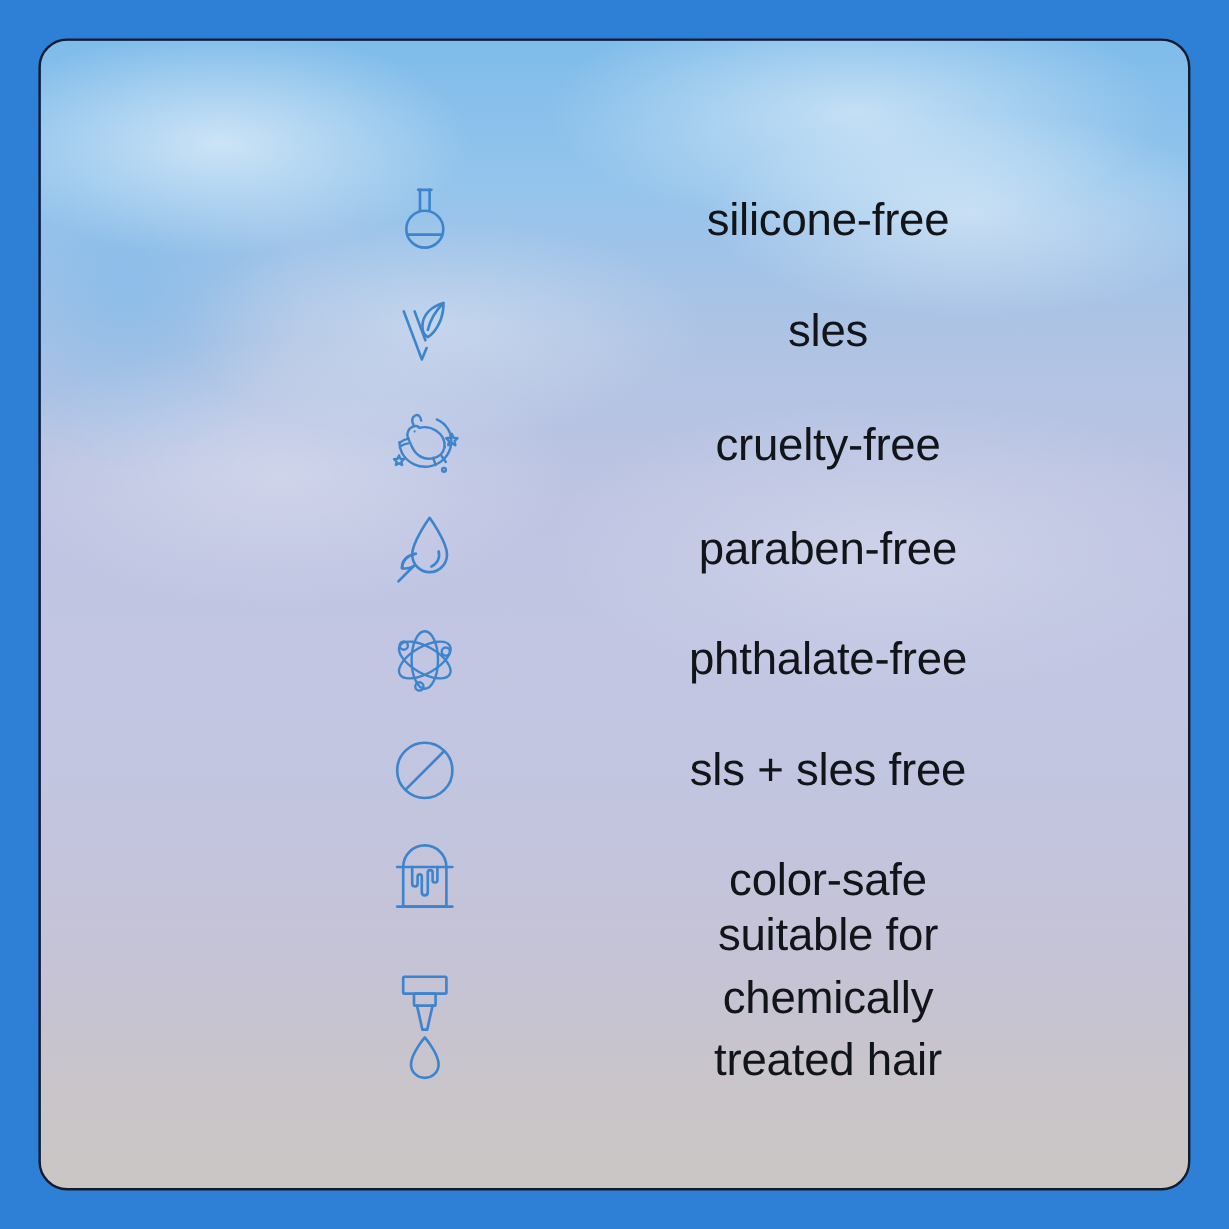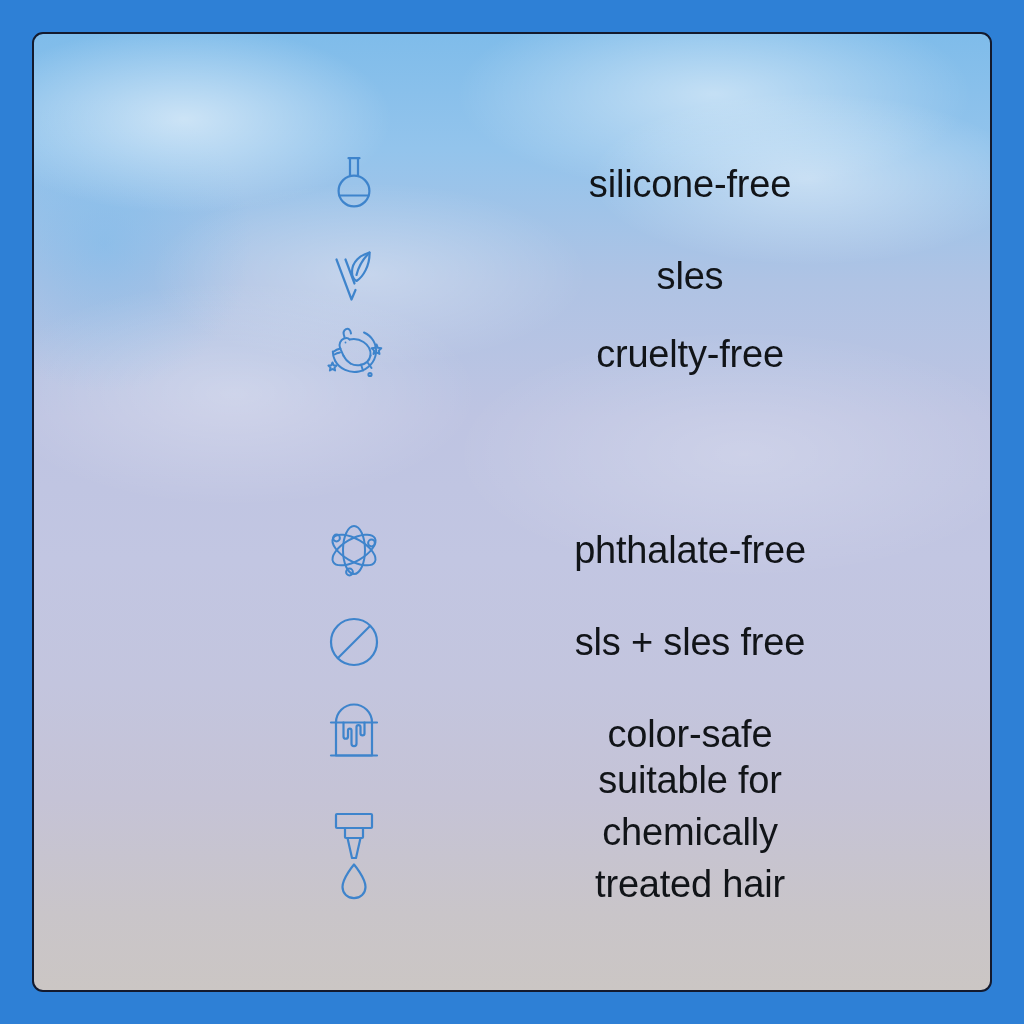--- a/index.html
+++ b/index.html
@@ -13,21 +13,21 @@
   body {
     background:#2E80D6;
     position:relative;
   }
 
   
   #card {
     position:absolute;
     left:32px; top:32px;
     width:960px; height:960px;
-    border-radius:11px;
+    border-radius:24px;
     border:2px solid #131a2e;
     overflow:hidden;
     background:
       linear-gradient(180deg,
         #7FBCEA   0%,
         #93C4EC  12%,
         #AFC3E4  26%,
         #BEC4E2  40%,
         #C2C6E2  55%,
         #C3C5DE  68%,
@@ -93,21 +93,21 @@
     font-size:38px;
     font-weight:400;
     letter-spacing:-0.2px;
     white-space:pre-line;
     line-height:52px;
   }
 
   
   .r0 { top:118px; height:64px; }
   .r1 { top:210px; height:64px; }
-  .r2 { top:288px; height:64px; }
+  .r2 { top:305px; height:64px; }
   .r3 { top:392px; height:64px; }
   .r4 { top:484px; height:64px; }
   .r5 { top:576px; height:64px;text-decoration:underline; }
   .r6 { top:668px; height:64px; }
   .r7 { top:772px; height:104px; }
 
   .r0 .claim-label, .r1 .claim-label, .r2 .claim-label,
   .r3 .claim-label, .r4 .claim-label, .r5 .claim-label,
   .r6 .claim-label {
     top:0; height:64px; line-height:64px;
@@ -181,20 +181,32 @@
           <path d="M12 34.5c-1.5-3-2.2-6-2.2-9"></path>
 
           <path d="M53.5 18.5l1.4 3.3 3.4 0.4-2.5 2.4 0.7 3.4-3-1.7-3 1.7 0.7-3.4-2.5-2.4 3.4-0.4z"></path>
           <path d="M9.5 36.5l1.2 2.8 2.9 0.3-2.1 2 0.6 2.9-2.6-1.5-2.6 1.5 0.6-2.9-2.1-2 2.9-0.3z"></path>
           <circle cx="47" cy="48.5" r="1.6"></circle>
         </svg>
       </span>
       <span class="claim-label">cruelty-free</span>
     </div>
 
+    <div class="claim-row r3">
+      <span class="claim-icon">
+        <svg width="54" height="60" viewBox="0 0 54 60" fill="none" stroke="#3E84CC" stroke-width="2.2" stroke-linecap="round" stroke-linejoin="round">
+          <path d="M31 3.5c0 0 14.5 20 14.5 30.5 0 8.2-6.5 14.8-14.5 14.8S16.5 42.2 16.5 34C16.5 23.5 31 3.5 31 3.5z"></path>
+          <path d="M38.5 31.5c1.5 5-1 10.5-6 12.5"></path>
+          <path d="M19.5 33.5c-6.5 1-11.5 5.5-11.5 12 0 0 5 1 9.5-1.5"></path>
+          <path d="M8 45.5c0-6.5 4.5-11 11.5-12"></path>
+          <path d="M5 56.5l13-13"></path>
+        </svg>
+      </span>
+      <span class="claim-label">paraben-free</span>
+    </div>
 
     <div class="claim-row r4">
       <span class="claim-icon">
         <svg width="58" height="58" viewBox="0 0 58 58" fill="none" stroke="#3E84CC" stroke-width="2" stroke-linecap="round" stroke-linejoin="round">
           <ellipse cx="29" cy="29" rx="11" ry="24" transform="rotate(0 29 29)"></ellipse>
           <ellipse cx="29" cy="29" rx="11" ry="24" transform="rotate(60 29 29)"></ellipse>
           <ellipse cx="29" cy="29" rx="11" ry="24" transform="rotate(120 29 29)"></ellipse>
           <circle cx="11.5" cy="17" r="3.4"></circle>
           <circle cx="46.5" cy="22" r="3.4"></circle>
           <circle cx="24.5" cy="51" r="3.4"></circle>

